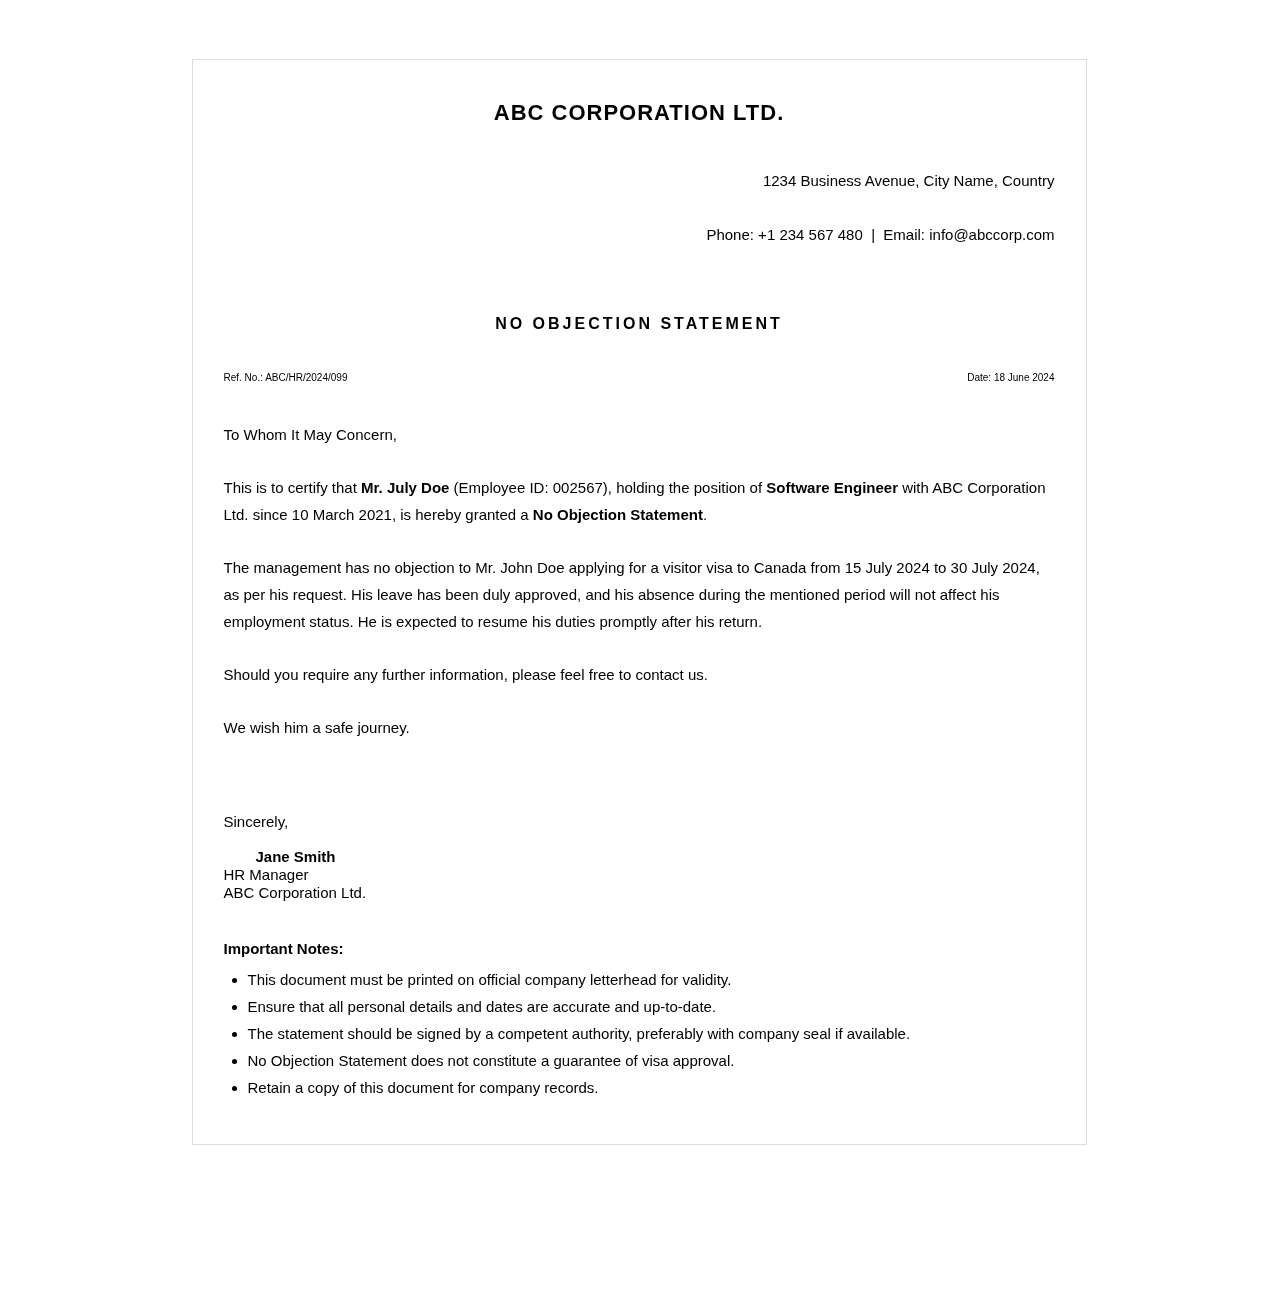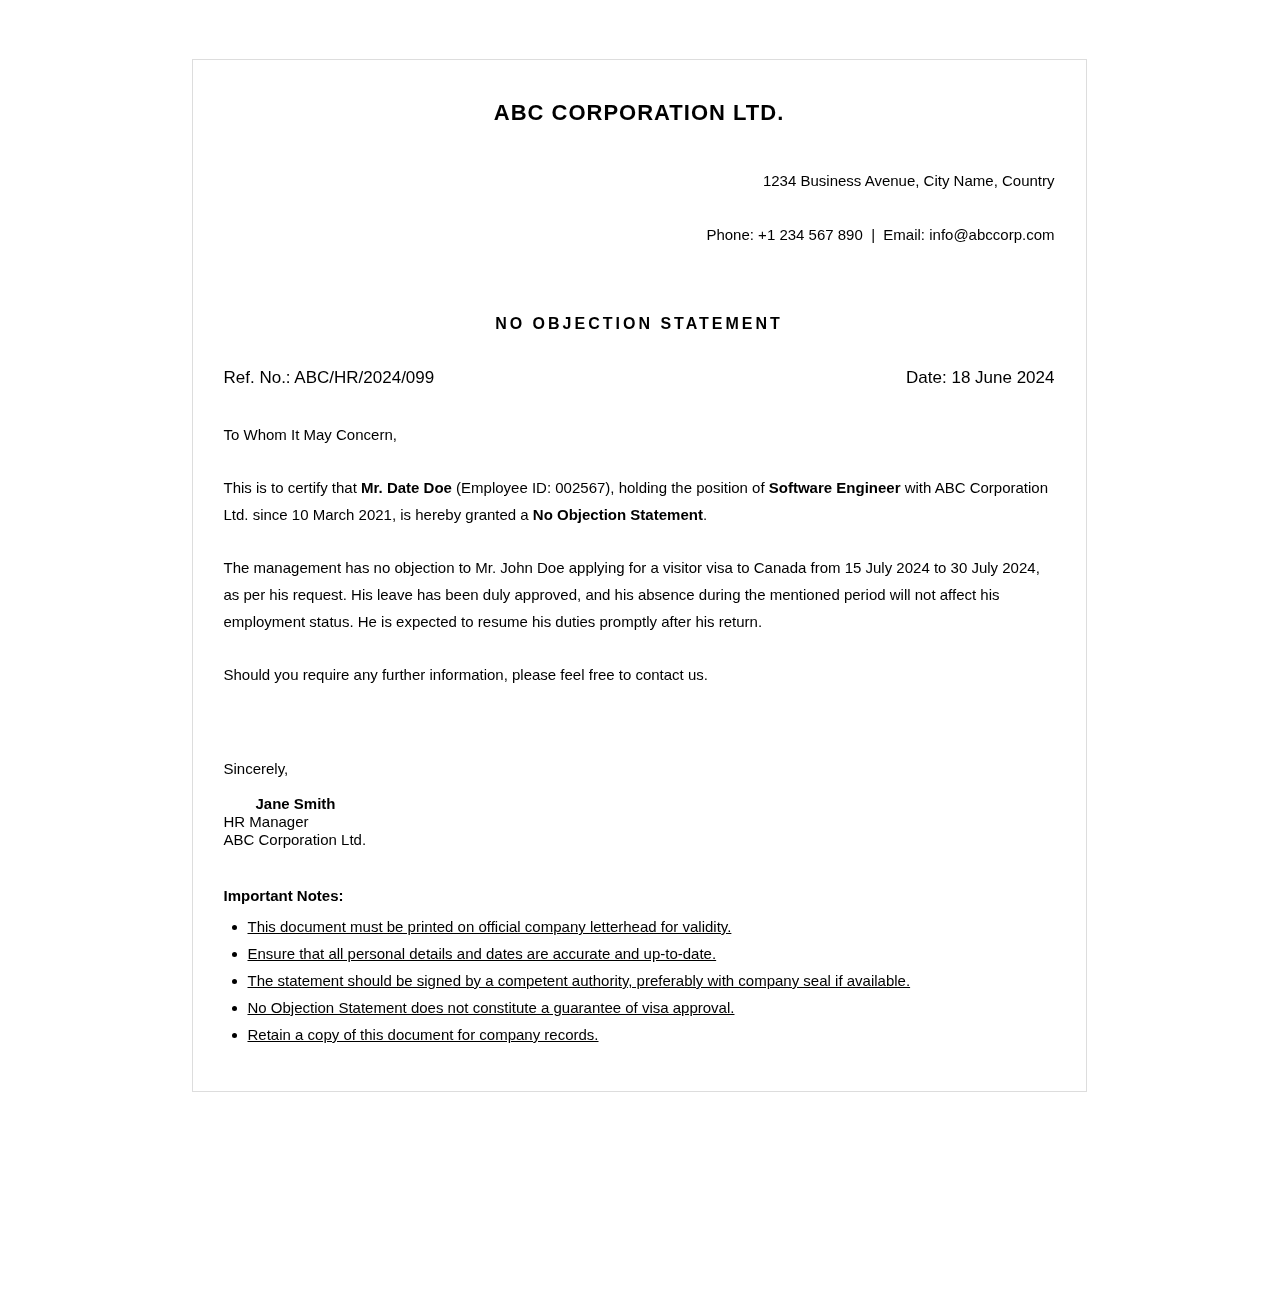--- a/index.html
+++ b/index.html
@@ -41,21 +41,21 @@
     font-size: 16px;
     line-height: 19px;
     font-weight: bold;
     letter-spacing: 3px;
   }
   .meta-row {
     margin-top: 36px;
     display: flex;
     justify-content: space-between;
     align-items: baseline;
-    font-size: 17px;
+    font-size: 10px;
     line-height: 18px;
   }
   .para {
     margin: 26px 0 0 0;
     font-size: 15px;
     line-height: 27px;
   }
   .salutation { margin-top: 34px; }
   .sincerely { margin-top: 67px; }
   .b { font-weight: bold; }
@@ -71,51 +71,51 @@
     font-size: 15px;
     line-height: 18px;
     font-weight: bold;
   }
   .notes-list {
     margin: 8px 0 0 0;
     padding: 0 0 0 24px;
     font-size: 15px;
     line-height: 27px;
     list-style: disc;
-    text-decoration: underline;
   }
   .notes-list li { padding: 0; }
 </style>
 </head>
 <body>
 
 <div class="card">
 
   <h1 class="company-name">ABC CORPORATION LTD.</h1>
 
   <div class="company-address">
     <div>1234 Business Avenue, City Name, Country</div>
-    <div>Phone: +1 234 567 890  |  Email: info@abccorp.com</div>
+    <div>Phone: +1 234 567 480  |  Email: info@abccorp.com</div>
   </div>
 
   <h2 class="doc-title">NO OBJECTION STATEMENT</h2>
 
   <div class="meta-row">
     <span>Ref. No.: ABC/HR/2024/099</span>
     <span>Date: 18 June 2024</span>
   </div>
 
   <p class="para salutation">To Whom It May Concern,</p>
 
-  <p class="para"><span>This is to certify that </span><span class="b">Mr. Date Doe</span><span> (Employee ID: 002567), holding the position of </span><span class="b">Software Engineer</span><span> with ABC Corporation Ltd. since 10 March 2021, is hereby granted a </span><span class="b">No Objection Statement</span><span>.</span></p>
+  <p class="para"><span>This is to certify that </span><span class="b">Mr. July Doe</span><span> (Employee ID: 002567), holding the position of </span><span class="b">Software Engineer</span><span> with ABC Corporation Ltd. since 10 March 2021, is hereby granted a </span><span class="b">No Objection Statement</span><span>.</span></p>
 
   <p class="para">The management has no objection to Mr. John Doe applying for a visitor visa to Canada from 15 July 2024 to 30 July 2024, as per his request. His leave has been duly approved, and his absence during the mentioned period will not affect his employment status. He is expected to resume his duties promptly after his return.</p>
 
   <p class="para">Should you require any further information, please feel free to contact us.</p>
 
+  <p class="para">We wish him a safe journey.</p>
 
   <p class="para sincerely">Sincerely,</p>
 
   <div class="sig-block">
     <div class="sig-name">Jane Smith</div>
     <div class="sig-role">HR Manager</div>
     <div class="sig-company">ABC Corporation Ltd.</div>
   </div>
 
   <div class="notes-heading">Important Notes:</div>

